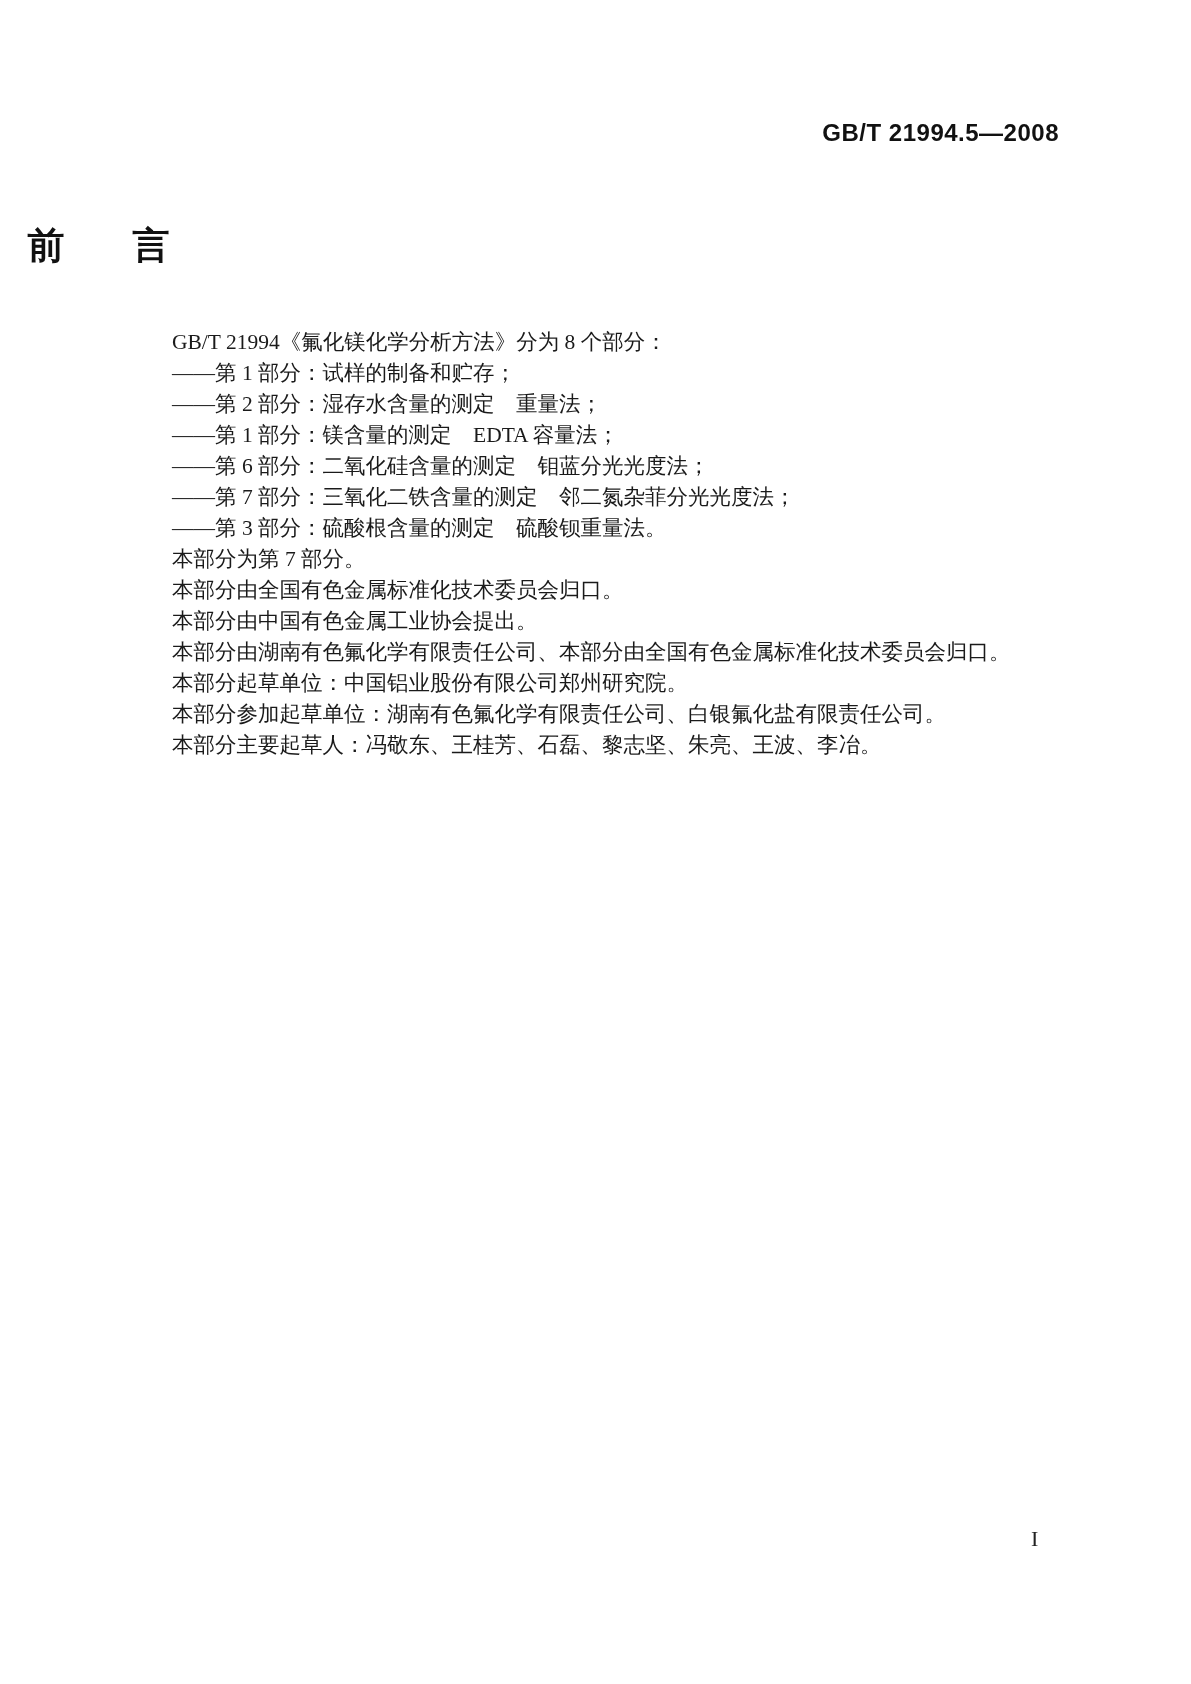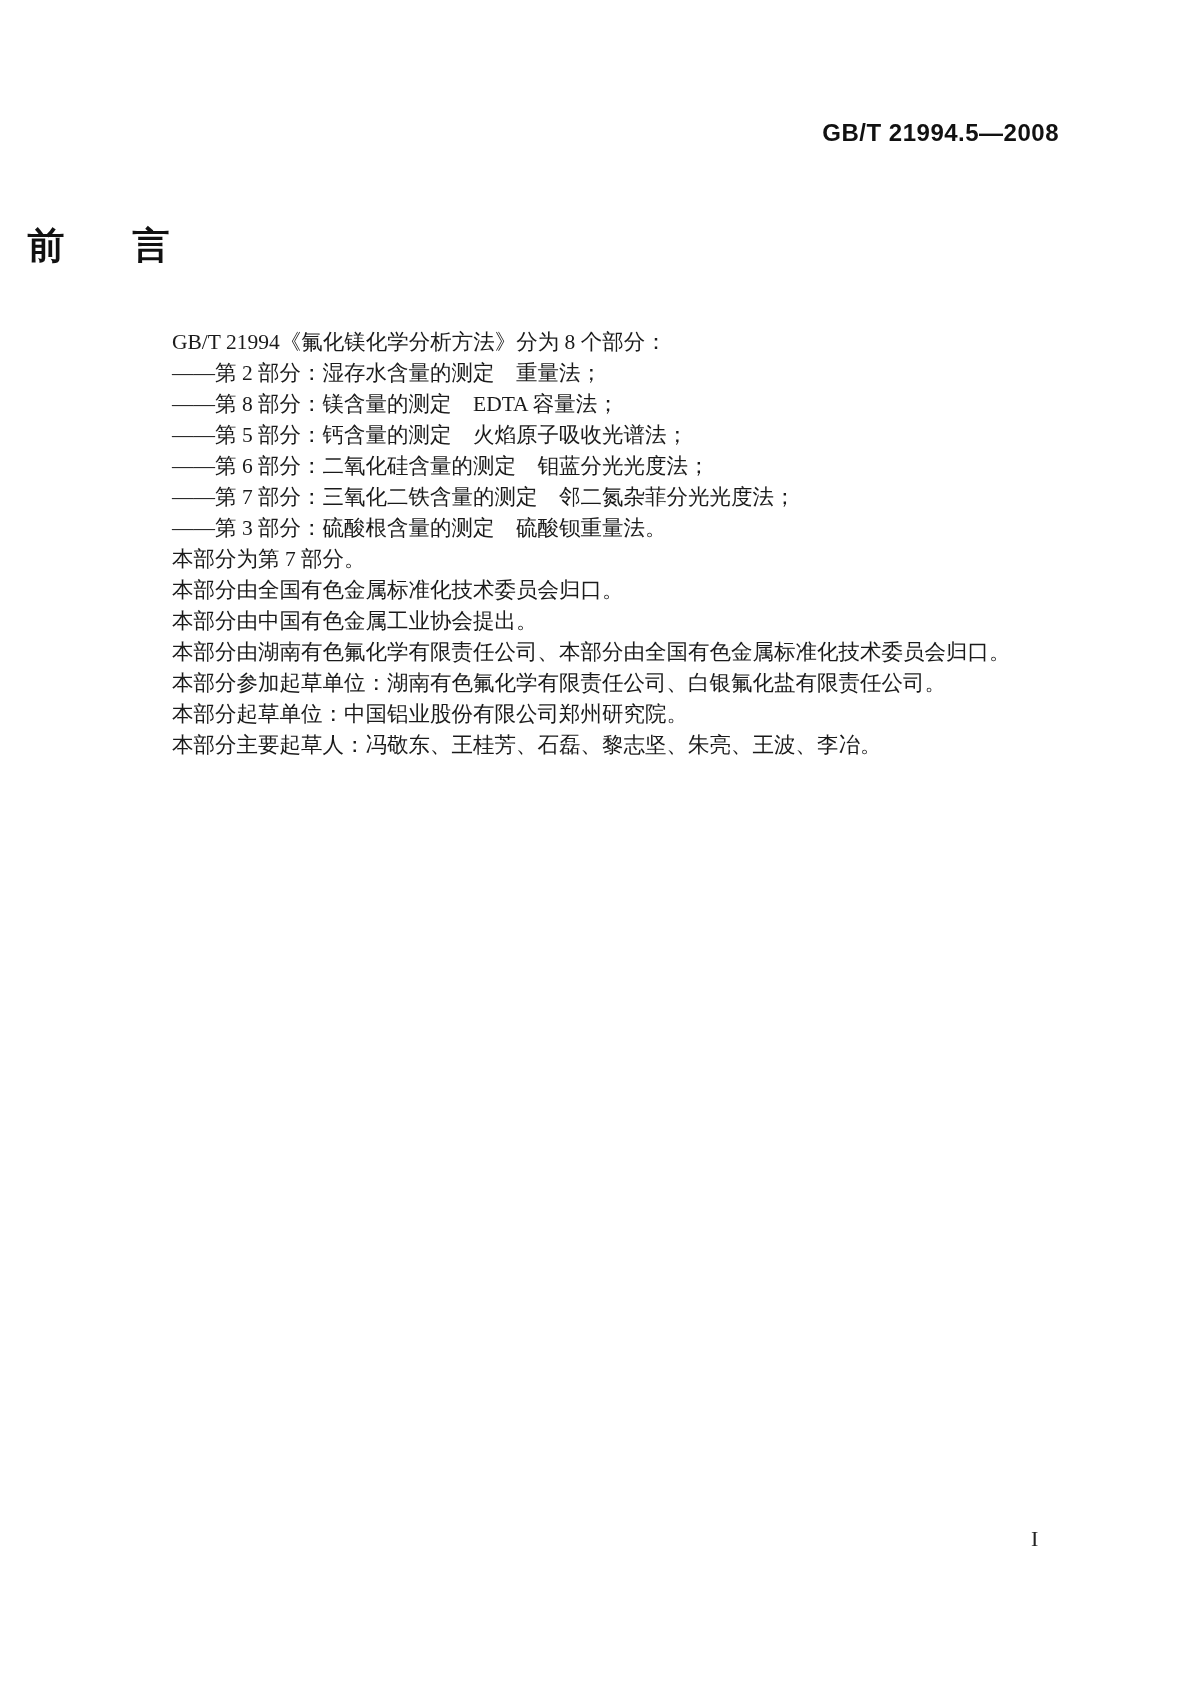--- a/index.html
+++ b/index.html
@@ -72,30 +72,30 @@
 <body>
 
 <div class="page">
 
   <div class="doc-code">GB/T 21994.5—2008</div>
 
   <h1 class="title">前　言</h1>
 
   <div class="content">
     <p>GB/T 21994《氟化镁化学分析方法》分为 8 个部分：</p>
+    <p>——第 1 部分：试样的制备和贮存；</p>
     <p>——第 2 部分：湿存水含量的测定　重量法；</p>
-    <p>——第 8 部分：镁含量的测定　EDTA 容量法；</p>
-    <p>——第 5 部分：钙含量的测定　火焰原子吸收光谱法；</p>
+    <p>——第 1 部分：镁含量的测定　EDTA 容量法；</p>
     <p>——第 6 部分：二氧化硅含量的测定　钼蓝分光光度法；</p>
     <p>——第 7 部分：三氧化二铁含量的测定　邻二氮杂菲分光光度法；</p>
     <p>——第 3 部分：硫酸根含量的测定　硫酸钡重量法。</p>
     <p>本部分为第 7 部分。</p>
     <p>本部分由全国有色金属标准化技术委员会归口。</p>
     <p>本部分由中国有色金属工业协会提出。</p>
     <p>本部分由湖南有色氟化学有限责任公司、本部分由全国有色金属标准化技术委员会归口。</p>
+    <p>本部分起草单位：中国铝业股份有限公司郑州研究院。</p>
     <p>本部分参加起草单位：湖南有色氟化学有限责任公司、白银氟化盐有限责任公司。</p>
-    <p>本部分起草单位：中国铝业股份有限公司郑州研究院。</p>
     <p>本部分主要起草人：冯敬东、王桂芳、石磊、黎志坚、朱亮、王波、李冶。</p>
   </div>
 
   <div class="page-number">I</div>
 
 </div>
 
 </body></html>

